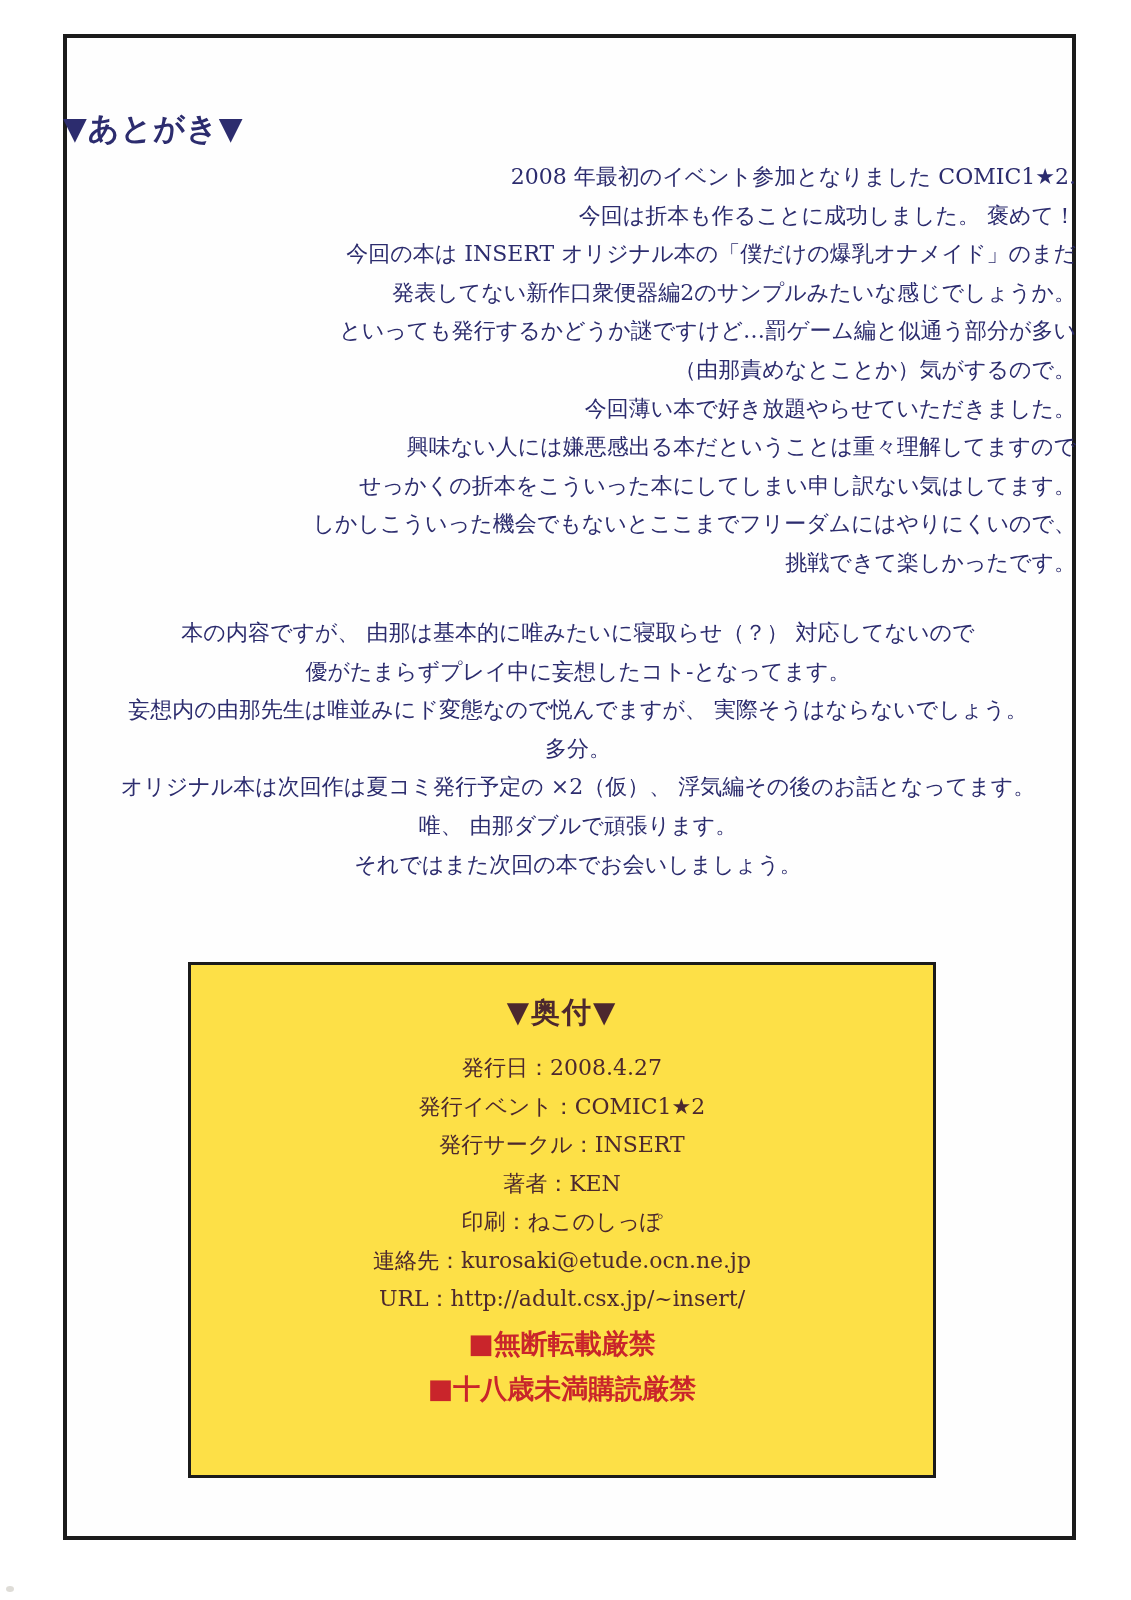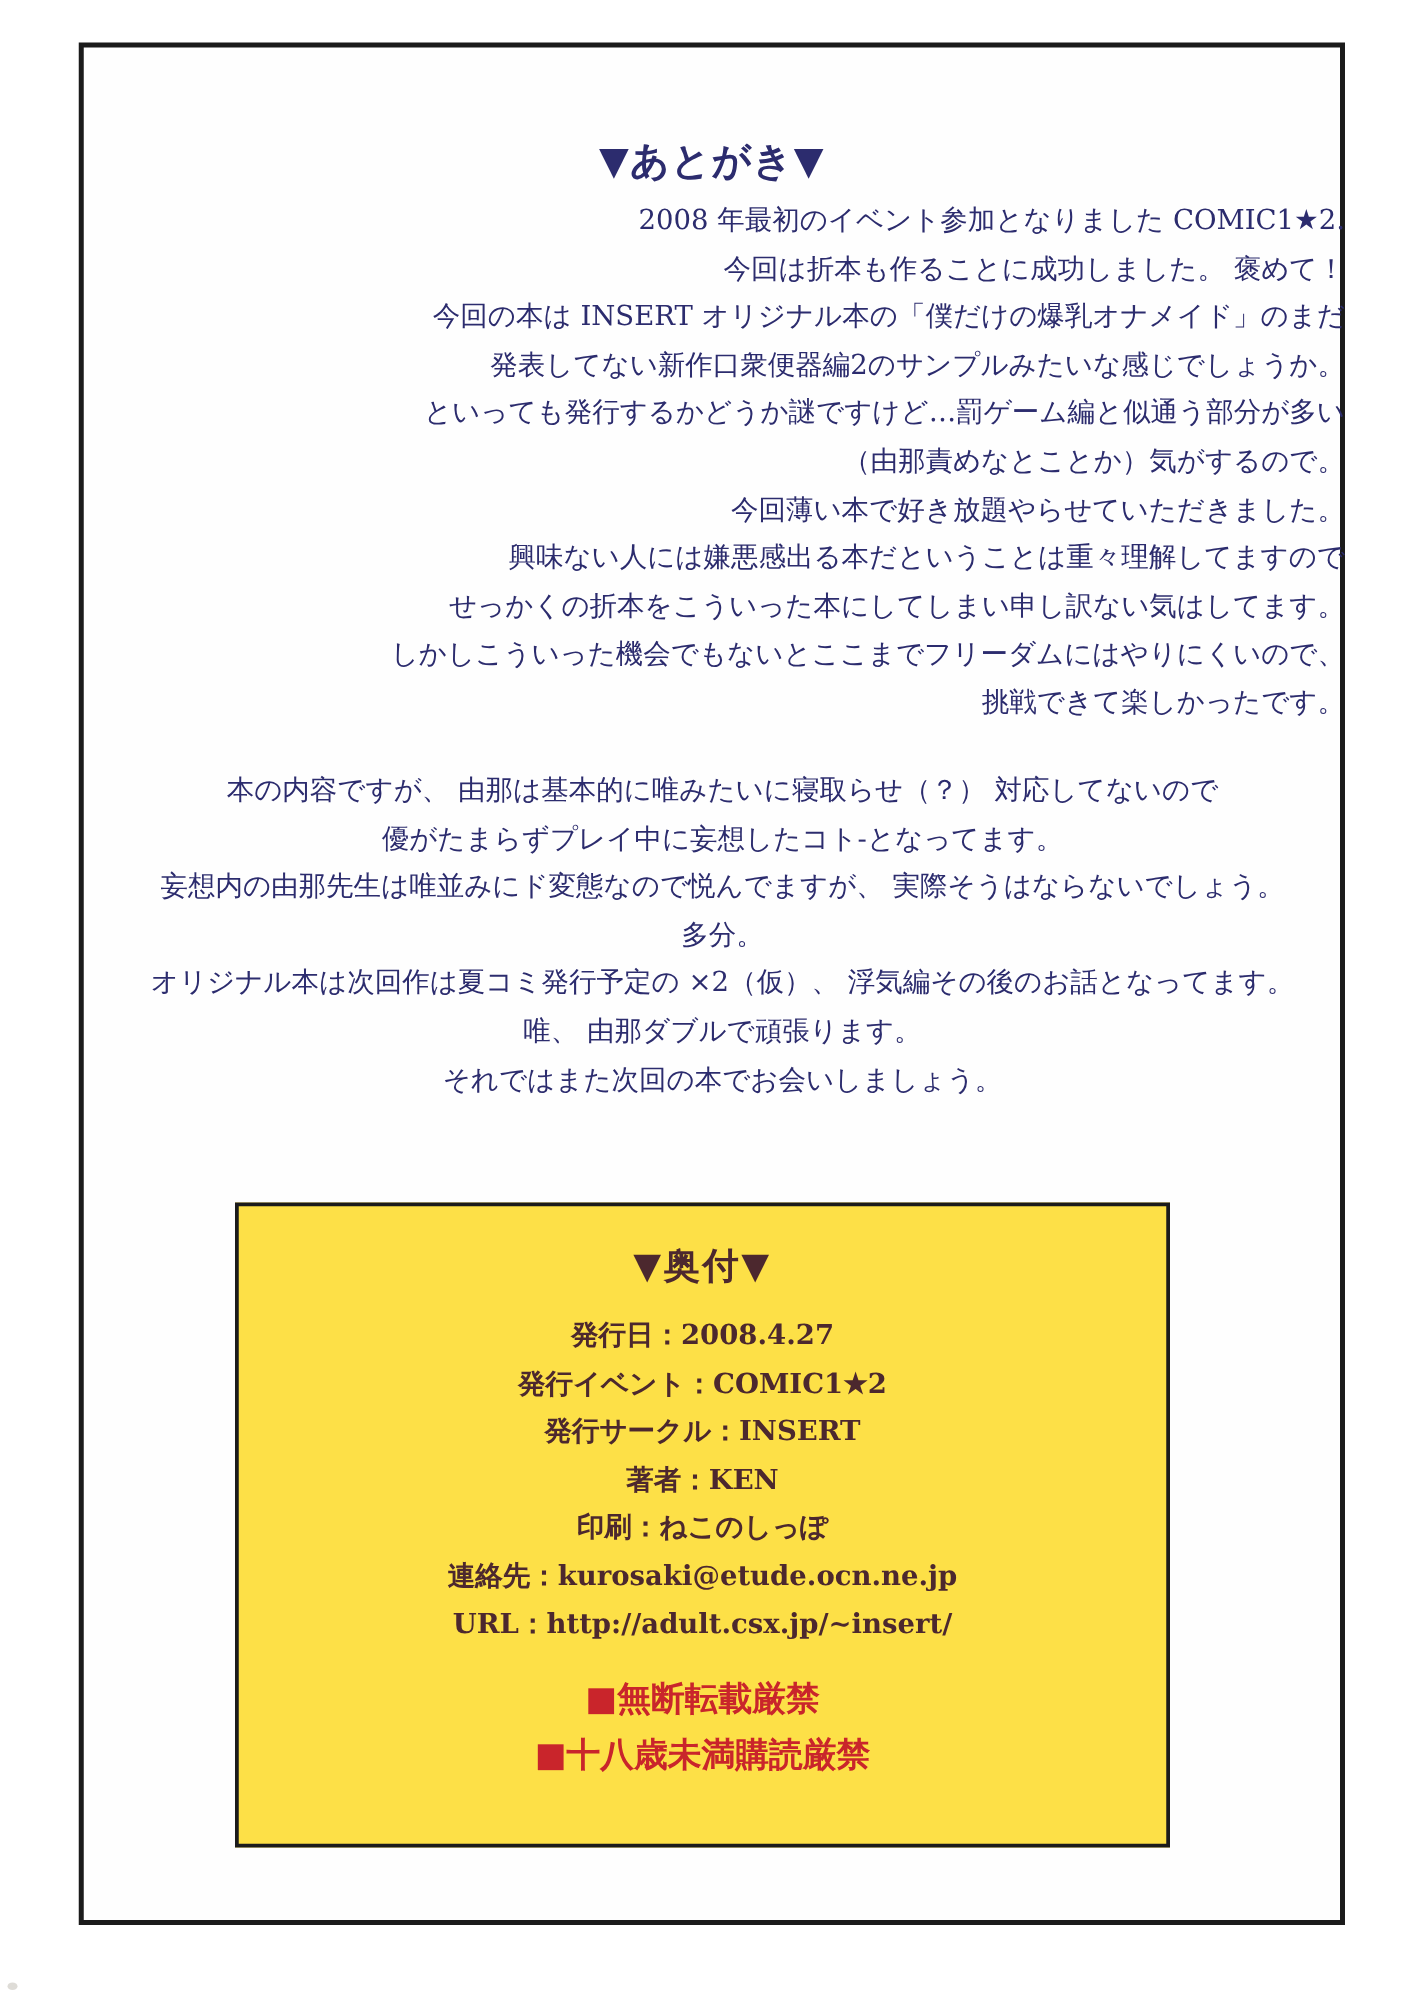--- a/index.html
+++ b/index.html
@@ -28,21 +28,20 @@
     left: 63px;
     top: 34px;
     width: 1013px;
     height: 1506px;
   }
   .afterword-title {
     position: absolute;
     top: 74px;
     left: 0;
     right: 0;
-    text-align: center;
     font-size: 31px;
     font-weight: bold;
     color: #2c2c6e;
     letter-spacing: 1px;
   }
   .paragraph {
     position: absolute;
     left: 0;
     right: 0;
     text-align: center;
@@ -75,24 +74,23 @@
     color: #4c282e;
   }
   .colophon-entries {
     margin-top: 16px;
     font-size: 22px;
   }
   .colophon-entries .line {
     height: 38.5px;
     line-height: 38.5px;
     white-space: nowrap;
-    font-weight: bold;
   }
   .warnings {
-    margin-top: 18px;
+    margin-top: 2px;
     font-size: 27px;
     font-weight: bold;
     color: #c9252b;
   }
   .warnings .line {
     height: 45px;
     line-height: 45px;
     white-space: nowrap;
   }
   .scan-speck {

